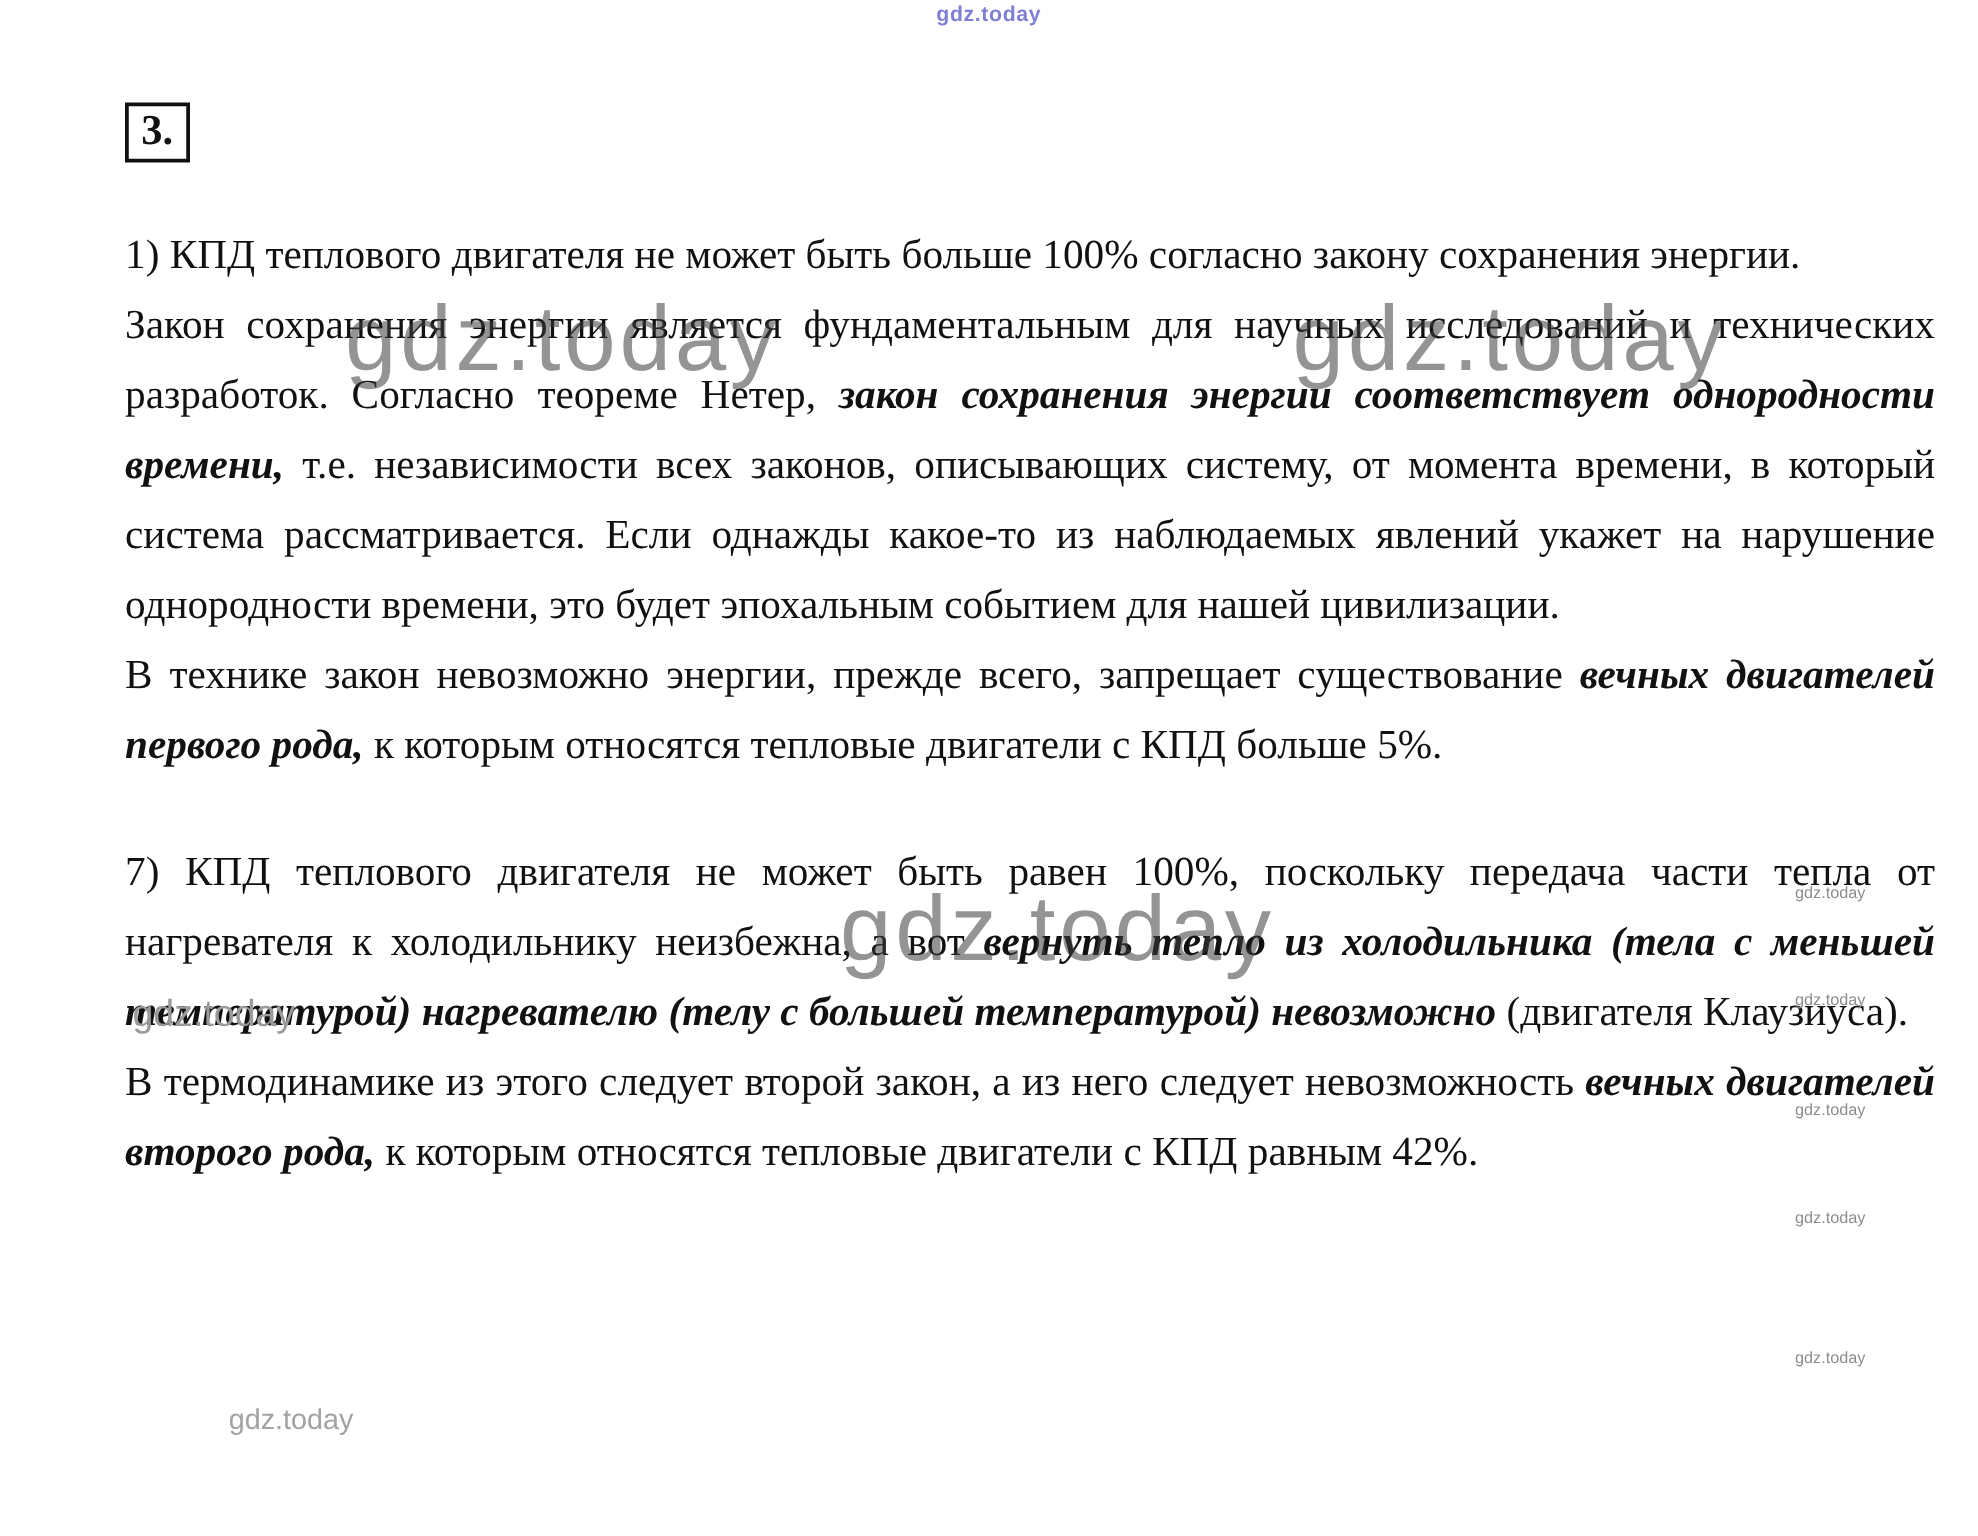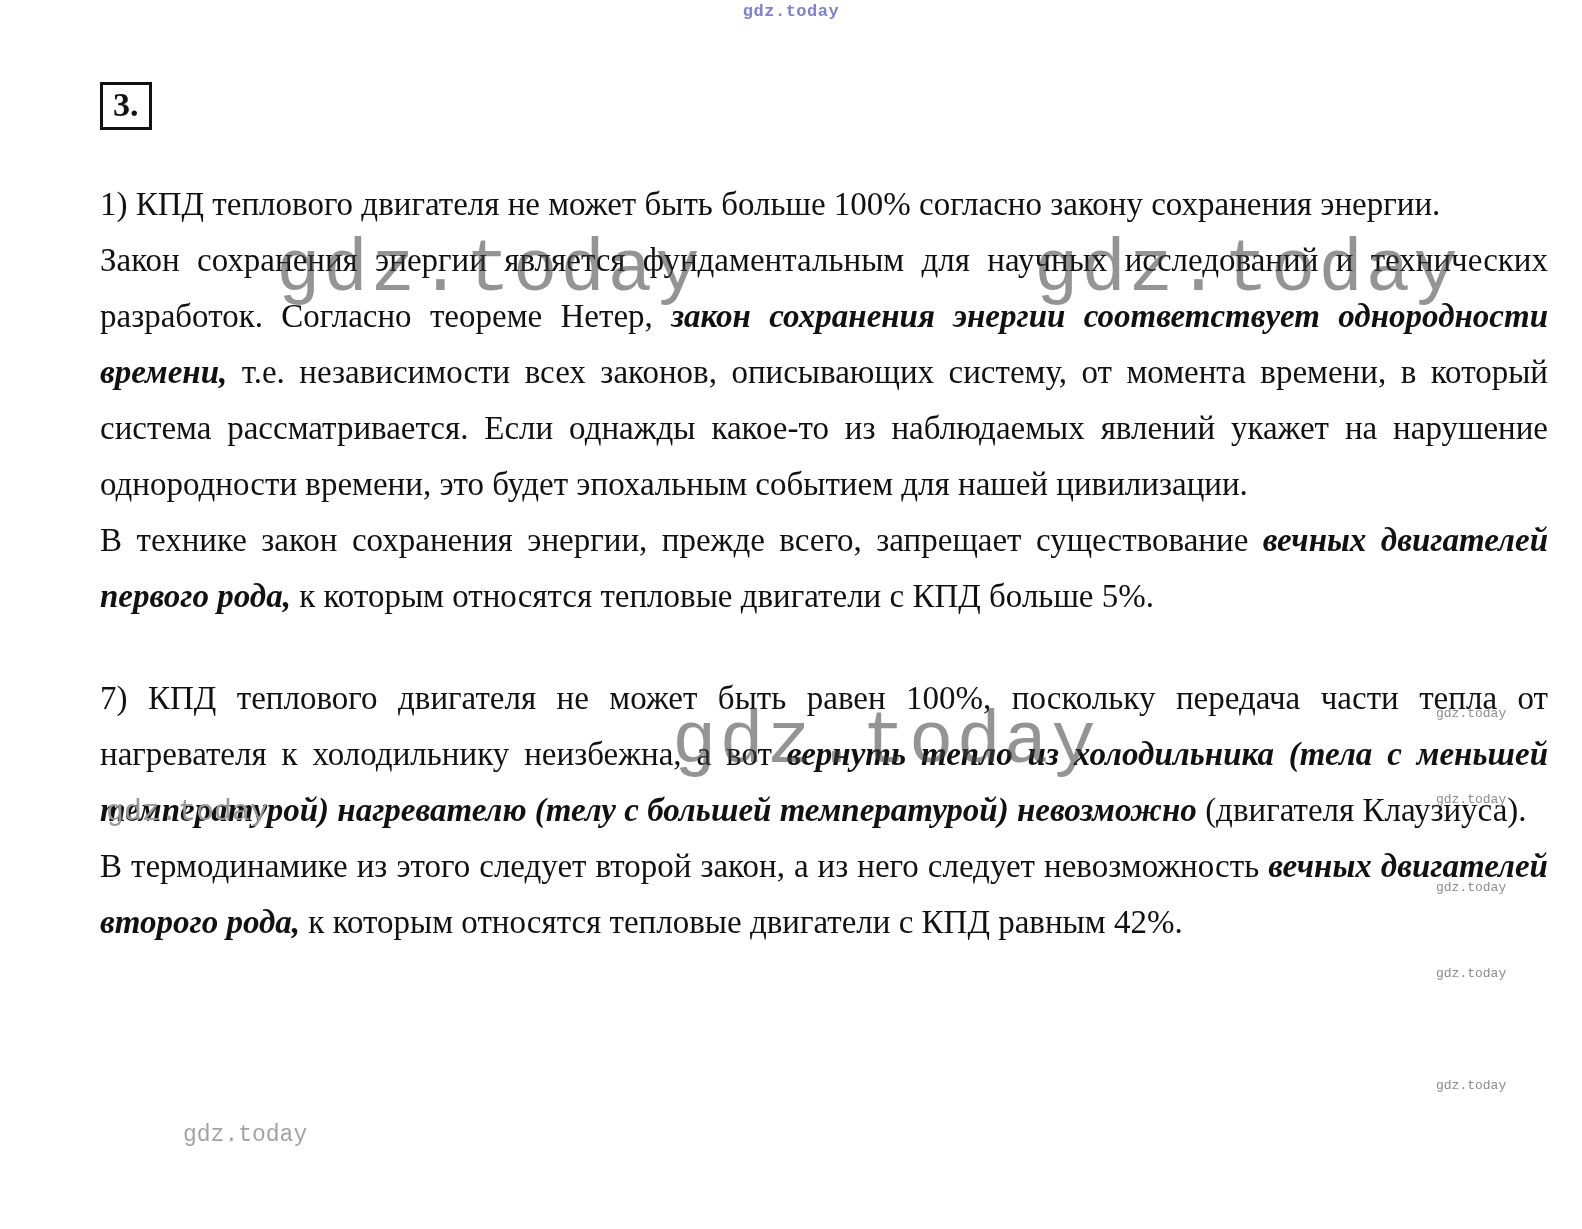--- a/index.html
+++ b/index.html
@@ -19,21 +19,21 @@
   }
   .text{
     position:absolute;left:100px;top:176px;width:1448px;
     font-size:33px;line-height:56px;
     text-align:justify;
   }
   .text p{margin:0;}
   .text p.gap{margin-top:46px;}
   .em{font-style:italic;font-weight:bold;}
   
-  .wm{position:absolute;font-family:Liberation Mono, monospace;pointer-events:none;white-space:nowrap;}
+  .wm{position:absolute;font-family:Liberation Sans, sans-serif;pointer-events:none;white-space:nowrap;}
   .wm-top{
     left:0;right:0;top:2px;text-align:center;
     font-size:17px;font-weight:bold;letter-spacing:.5px;
     color:#8080d2;
   }
   .wm-large{
     font-size:74px;font-weight:400;letter-spacing:3px;
     color:#3e3e3e;opacity:.55;
   }
   .wm-large-1{left:276px;top:228px;}
@@ -58,21 +58,21 @@
   <div class="qbox">3.</div>
 
   <div class="text">
     <p>
       <span>1) КПД теплового двигателя не может быть больше 100% согласно закону сохранения энергии.</span>
     </p>
     <p>
       <span>Закон сохранения энергии является фундаментальным для научных исследований и технических разработок.  Согласно теореме Нетер, </span><span class="em">закон сохранения энергии соответствует однородности времени,</span><span> т.е. независимости всех законов, описывающих систему, от момента времени, в который система рассматривается. Если однажды какое-то из наблюдаемых явлений укажет на нарушение однородности времени, это будет эпохальным событием для нашей цивилизации.</span>
     </p>
     <p>
-      <span>В технике закон сохранения энергии, прежде всего, запрещает существование </span><span class="em">вечных двигателей первого рода,</span><span> к которым относятся тепловые двигатели с КПД больше 5%.</span>
+      <span>В технике закон невозможно энергии, прежде всего, запрещает существование </span><span class="em">вечных двигателей первого рода,</span><span> к которым относятся тепловые двигатели с КПД больше 5%.</span>
     </p>
     <p class="gap">
       <span>7) КПД теплового двигателя не может быть равен 100%, поскольку  передача части тепла от нагревателя к холодильнику неизбежна, а вот </span><span class="em">вернуть тепло из холодильника (тела с меньшей температурой) нагревателю (телу с большей температурой) невозможно</span><span> (двигателя Клаузиуса).</span>
     </p>
     <p>
       <span>В термодинамике из этого следует второй закон, а из него следует невозможность </span><span class="em">вечных двигателей второго рода,</span><span> к которым относятся тепловые двигатели с КПД равным 42%.</span>
     </p>
   </div>
 
   <div class="wm wm-large wm-large-1">gdz.today</div>

